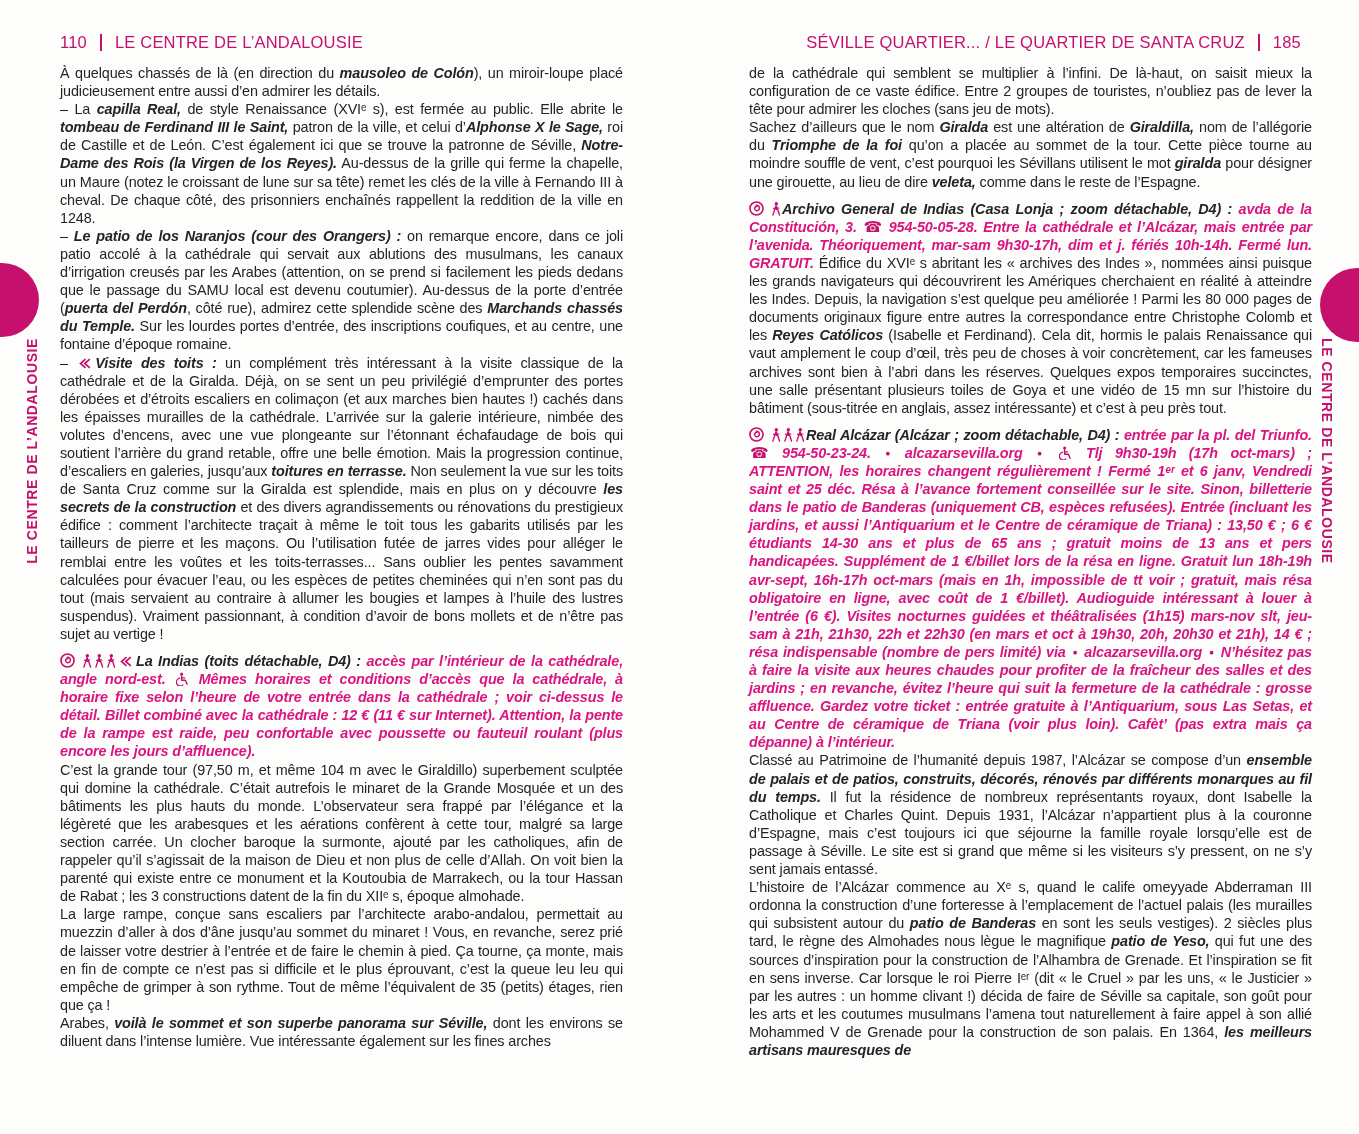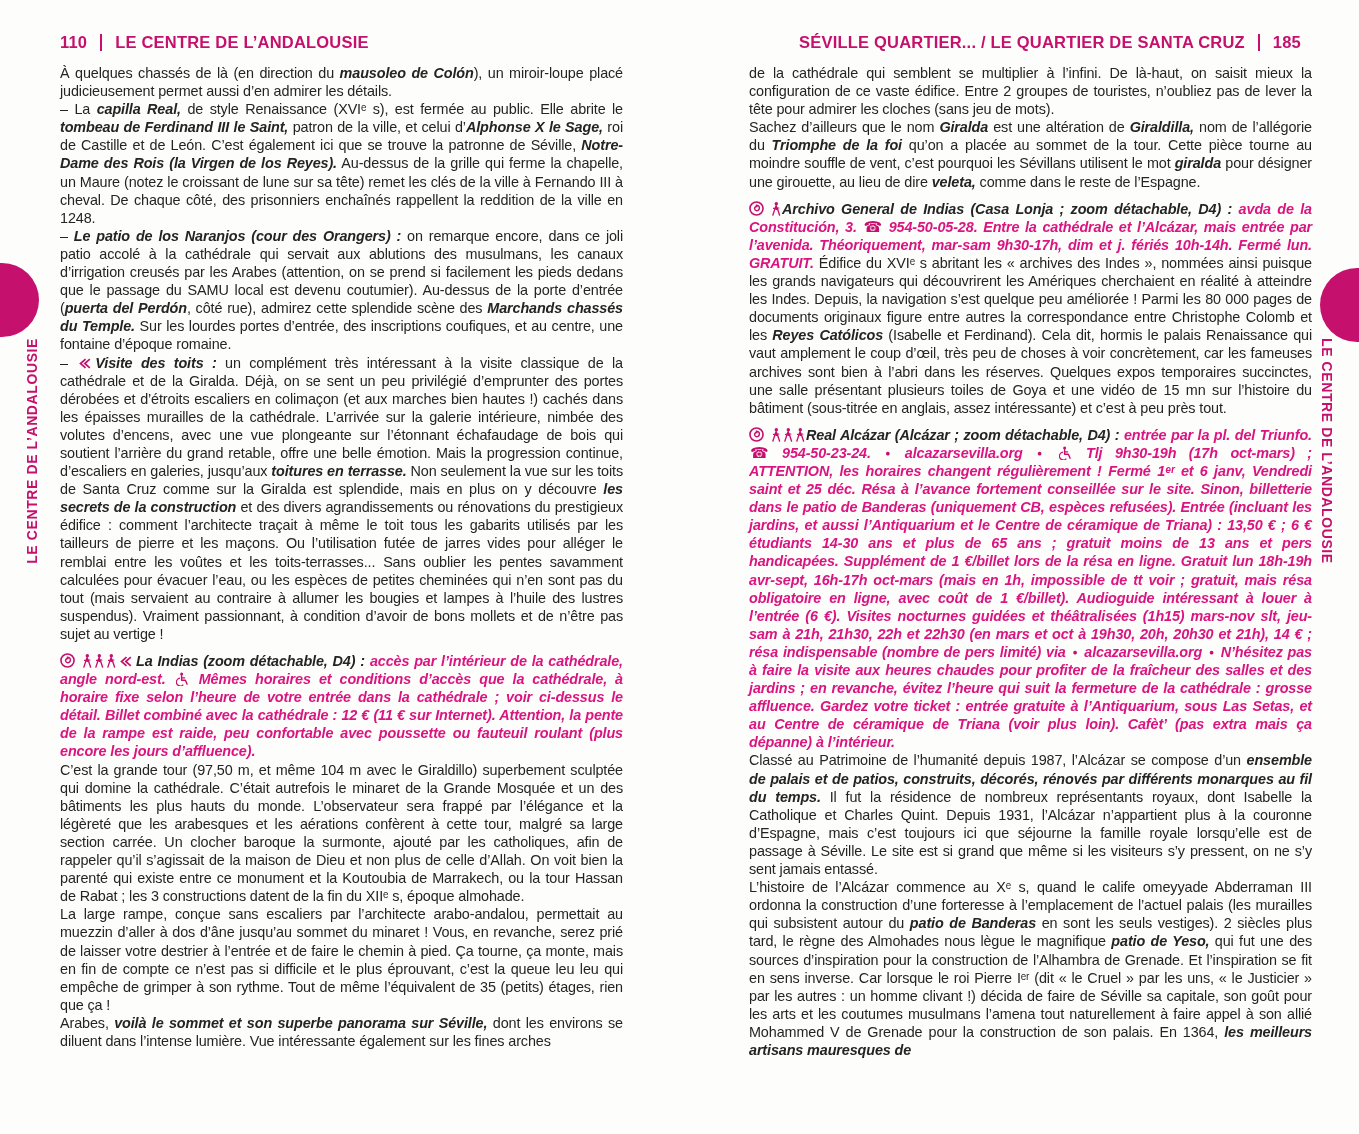--- a/index.html
+++ b/index.html
@@ -7,21 +7,21 @@
   body {
     background:#fdfdfc;
     font-family:"Liberation Sans", sans-serif;
     color:var(--body, #242424);
     position:relative;
     overflow:hidden;
   }
   .page { position:absolute; inset:0; }
 
   
-  .hdr { position:absolute; top:33px; font-weight:bold; font-size:16.5px;
+  .hdr { position:absolute; top:33px; font-weight:normal; font-size:16.5px;
          color:var(--accent); letter-spacing:.2px; white-space:nowrap; }
   .hdr-left { left:60px; }
   .hdr-right { right:58px; }
   .hsep { display:inline-block; width:2px; height:17px; background:var(--accent);
           margin:0 13px; vertical-align:-3px; }
 
   
   .tab-circle { position:absolute; width:39px; height:74px; background:var(--accent); }
   .tab-circle.left  { left:0;  top:263px; border-radius:0 37px 37px 0; }
   .tab-circle.right { right:0; top:268px; border-radius:37px 0 0 37px; }
@@ -60,21 +60,21 @@
   <div class="hdr hdr-right">
     <span>SÉVILLE QUARTIER... / LE QUARTIER DE SANTA CRUZ</span><span class="hsep"></span><span>185</span>
   </div>
 
   <div class="tab-circle left"></div>
   <div class="tab-label left">LE CENTRE DE L’ANDALOUSIE</div>
   <div class="tab-circle right"></div>
   <div class="tab-label right">LE CENTRE DE L’ANDALOUSIE</div>
 
   <section class="col col-left">
-      <div class="para"><span>À quelques chassés de là (en direction du </span><span class="i">mausoleo de Colón</span><span>), un miroir-loupe placé judicieusement permet aussi d’en admirer les détails.</span></div>
+      <div class="para"><span>À quelques chassés de là (en direction du </span><span class="i">mausoleo de Colón</span><span>), un miroir-loupe placé judicieusement entre aussi d’en admirer les détails.</span></div>
       <div class="para"><span>– La </span><span class="b i">capilla Real,</span><span> de style Renaissance (XVIᵉ s), est fermée au public. Elle abrite le </span><span class="i">tombeau de Ferdinand III le Saint,</span><span> patron de la ville, et celui d’</span><span class="i">Alphonse X le Sage,</span><span> roi de Castille et de León. C’est également ici que se trouve la patronne de Séville, </span><span class="i">Notre-Dame des Rois (la Virgen de los Reyes).</span><span> Au-dessus de la grille qui ferme la chapelle, un Maure (notez le croissant de lune sur sa tête) remet les clés de la ville à Fernando III à cheval. De chaque côté, des prisonniers enchaînés rappellent la reddition de la ville en 1248.</span></div>
       <div class="para"><span>– </span><span class="b i">Le patio de los Naranjos</span><span class="i"> (cour des Orangers) :</span><span> on remarque encore, dans ce joli patio accolé à la cathédrale qui servait aux ablutions des musulmans, les canaux d’irrigation creusés par les Arabes (attention, on se prend si facilement les pieds dedans que le passage du SAMU local est devenu coutumier). Au-dessus de la porte d’entrée (</span><span class="i">puerta del Perdón</span><span>, côté rue), admirez cette splendide scène des </span><span class="i">Marchands chassés du Temple.</span><span> Sur les lourdes portes d’entrée, des inscriptions coufiques, et au centre, une fontaine d’époque romaine.</span></div>
       <div class="para"><span>– </span><span class="icon chevron-left-icon"><svg viewBox="0 0 13 11" width="13" height="11" style="vertical-align:-1px">
             <path d="M7.5 1.2 2.5 5.5 7.5 9.8 M11.8 1.2 6.8 5.5 11.8 9.8" fill="none" stroke="currentColor" stroke-width="1.7"></path>
           </svg></span><span class="b i">Visite des toits :</span><span> un complément très intéressant à la visite classique de la cathédrale et de la Giralda. Déjà, on se sent un peu privilégié d’emprunter des portes dérobées et d’étroits escaliers en colimaçon (et aux marches bien hautes !) cachés dans les épaisses murailles de la cathédrale. L’arrivée sur la galerie intérieure, nimbée des volutes d’encens, avec une vue plongeante sur l’étonnant échafaudage de bois qui soutient l’arrière du grand retable, offre une belle émotion. Mais la progression continue, d’escaliers en galeries, jusqu’aux </span><span class="b i">toitures en terrasse.</span><span> Non seulement la vue sur les toits de Santa Cruz comme sur la Giralda est splendide, mais en plus on y découvre </span><span class="b i">les secrets de la construction</span><span> et des divers agrandissements ou rénovations du prestigieux édifice : comment l’architecte traçait à même le toit tous les gabarits utilisés par les tailleurs de pierre et les maçons. Ou l’utilisation futée de jarres vides pour alléger le remblai entre les voûtes et les toits-terrasses... Sans oublier les pentes savamment calculées pour évacuer l’eau, ou les espèces de petites cheminées qui n’en sont pas du tout (mais servaient au contraire à allumer les bougies et lampes à l’huile des lustres suspendus). Vraiment passionnant, à condition d’avoir de bons mollets et de n’être pas sujet au vertige !</span></div>
       <div class="para gap"><span class="icon interest-icon"><svg viewBox="0 0 14 14" width="15" height="15" style="vertical-align:-2px">
             <circle cx="7" cy="7" r="6.1" fill="none" stroke="currentColor" stroke-width="1.5"></circle>
             <path d="M6.8 3.9c2.3-.2 3.6 2 2.6 3.9-.9 1.8-3.5 1.7-4.1-.2-.4-1.4.7-2.6 2-2.4" fill="none" stroke="currentColor" stroke-width="1.4" stroke-linecap="round"></path>
           </svg></span><span class="icon walking-person-icon"><svg viewBox="0 0 9 13" width="10" height="14" style="vertical-align:-2px">
             <circle cx="4.8" cy="1.7" r="1.6" fill="currentColor"></circle>
@@ -86,21 +86,21 @@
             <path d="M4.6 3.4 3.2 7.3 1.6 12.2 M4.6 3.4 6.2 7.3 7.8 12.2" stroke="currentColor" stroke-width="1.3" fill="none" stroke-linecap="round"></path>
             <path d="M2.2 6 7.2 5.6" stroke="currentColor" stroke-width="1.1" stroke-linecap="round"></path>
             <path d="M4.7 3.2 3.9 7.5 5.7 7.5Z" fill="currentColor"></path>
           </svg></span><span class="icon walking-person-icon"><svg viewBox="0 0 9 13" width="10" height="14" style="vertical-align:-2px">
             <circle cx="4.8" cy="1.7" r="1.6" fill="currentColor"></circle>
             <path d="M4.6 3.4 3.2 7.3 1.6 12.2 M4.6 3.4 6.2 7.3 7.8 12.2" stroke="currentColor" stroke-width="1.3" fill="none" stroke-linecap="round"></path>
             <path d="M2.2 6 7.2 5.6" stroke="currentColor" stroke-width="1.1" stroke-linecap="round"></path>
             <path d="M4.7 3.2 3.9 7.5 5.7 7.5Z" fill="currentColor"></path>
           </svg></span><span class="icon chevron-left-icon"><svg viewBox="0 0 13 11" width="13" height="11" style="vertical-align:-1px">
             <path d="M7.5 1.2 2.5 5.5 7.5 9.8 M11.8 1.2 6.8 5.5 11.8 9.8" fill="none" stroke="currentColor" stroke-width="1.7"></path>
-          </svg></span><span class="b i">La Indias</span><span class="i"> (zoom détachable, D4) : </span><span class="p i">accès par l’intérieur de la cathédrale, angle nord-est. </span><span class="icon wheelchair-icon"><svg viewBox="0 0 13 14" width="13" height="14" style="vertical-align:-2px">
+          </svg></span><span class="b i">La Indias</span><span class="i"> (toits détachable, D4) : </span><span class="p i">accès par l’intérieur de la cathédrale, angle nord-est. </span><span class="icon wheelchair-icon"><svg viewBox="0 0 13 14" width="13" height="14" style="vertical-align:-2px">
             <circle cx="5.6" cy="1.9" r="1.5" fill="currentColor"></circle>
             <path d="M5.6 3.8v4.4h3.8l1.7 4" fill="none" stroke="currentColor" stroke-width="1.4" stroke-linecap="round" stroke-linejoin="round"></path>
             <path d="M5.6 5.9h3" stroke="currentColor" stroke-width="1.2" stroke-linecap="round"></path>
             <path d="M7.3 12.6a3.9 3.9 0 1 1-3.3-6.4" fill="none" stroke="currentColor" stroke-width="1.2"></path>
           </svg></span><span class="p i"> Mêmes horaires et conditions d’accès que la cathédrale, à horaire fixe selon l’heure de votre entrée dans la cathédrale ; voir ci-dessus le détail. Billet combiné avec la cathédrale : 12 € (11 € sur Internet). Attention, la pente de la rampe est raide, peu confortable avec poussette ou fauteuil roulant (plus encore les jours d’affluence).</span></div>
       <div class="para"><span>C’est la grande tour (97,50 m, et même 104 m avec le Giraldillo) superbement sculptée qui domine la cathédrale. C’était autrefois le minaret de la Grande Mosquée et un des bâtiments les plus hauts du monde. L’observateur sera frappé par l’élégance et la légèreté que les arabesques et les aérations confèrent à cette tour, malgré sa large section carrée. Un clocher baroque la surmonte, ajouté par les catholiques, afin de rappeler qu’il s’agissait de la maison de Dieu et non plus de celle d’Allah. On voit bien la parenté qui existe entre ce monument et la Koutoubia de Marrakech, ou la tour Hassan de Rabat ; les 3 constructions datent de la fin du XIIᵉ s, époque almohade.</span></div>
       <div class="para"><span>La large rampe, conçue sans escaliers par l’architecte arabo-andalou, permettait au muezzin d’aller à dos d’âne jusqu’au sommet du minaret ! Vous, en revanche, serez prié de laisser votre destrier à l’entrée et de faire le chemin à pied. Ça tourne, ça monte, mais en fin de compte ce n’est pas si difficile et le plus éprouvant, c’est la queue leu leu qui empêche de grimper à son rythme. Tout de même l’équivalent de 35 (petits) étages, rien que ça !</span></div>
       <div class="para"><span>Arabes, </span><span class="b i">voilà le sommet et son superbe panorama sur Séville,</span><span> dont les environs se diluent dans l’intense lumière. Vue intéressante également sur les fines arches</span></div>
     </section>
   <section class="col col-right">

